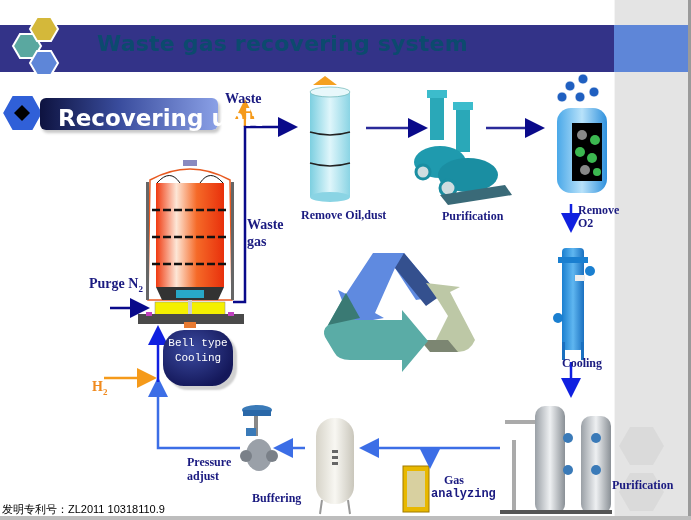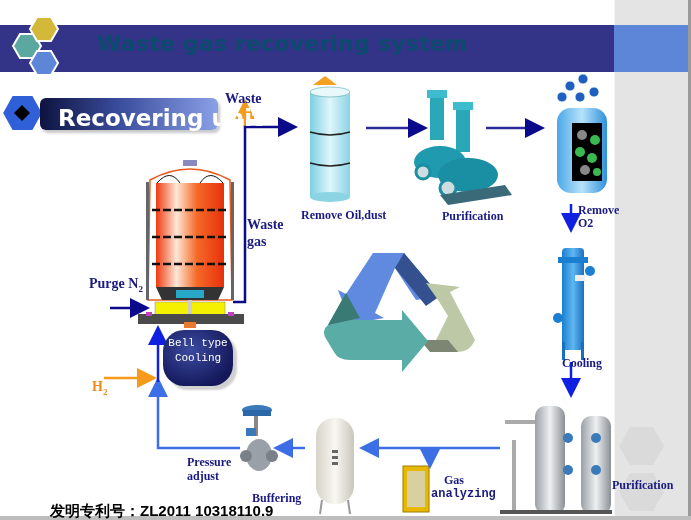--- a/index.html
+++ b/index.html
@@ -12,21 +12,21 @@
   .title-bar-accent { left:614px; top:25px; width:74px; height:47px; background:#5e86d8; }
   .title-text { left:97px; top:31px; font-family:"DejaVu Sans", sans-serif; font-weight:bold; font-size:22px; color:#0c4a6e; letter-spacing:0.2px; }
   .section-pill { left:40px; top:98px; width:178px; height:32px; border-radius:6px;
      background:linear-gradient(90deg,#0e1340 0%,#3a4d9e 45%,#8aa0e6 100%); box-shadow:2px 3px 3px #c8c8c8; }
   .section-text { left:58px; top:105px; font-family:"DejaVu Sans", sans-serif; font-weight:bold; font-size:23px; color:#ffffff; }
   .lbl { font-family:"Liberation Serif", serif; font-weight:bold; color:#1a1a80; font-size:12px; line-height:14px; }
   .lbl-lg { font-size:14px; line-height:17px; }
   .h2 { color:#f08a1e; font-size:14px; }
   .bell { left:163px; top:330px; width:70px; height:56px; border-radius:21px; background:radial-gradient(ellipse at 40% 35%, #3b4aa0, #14185a 75%);
           box-shadow:4px 4px 2px #d0d0d0; color:#fff; font-family:"Liberation Mono", monospace; font-size:11px; text-align:center; line-height:15px; padding-top:6px; box-sizing:border-box; }
-  .patent { left:2px; top:502px; font-family:"Liberation Sans", sans-serif; font-weight:bold; font-size:15px; color:#000;margin-left:48px; }
+  .patent { left:2px; top:502px; font-family:"Liberation Sans", sans-serif; font-weight:normal; font-size:11px; color:#000; }
   svg { position:absolute; left:0; top:0; }
 </style>
 </head>
 <body>
 
 <div class="abs sidebar"></div>
 <div class="abs sidebar-edge"></div>
 <div class="abs bottom-edge"></div>
 <div class="abs title-bar"></div>
 <div class="abs title-bar-accent"></div>

